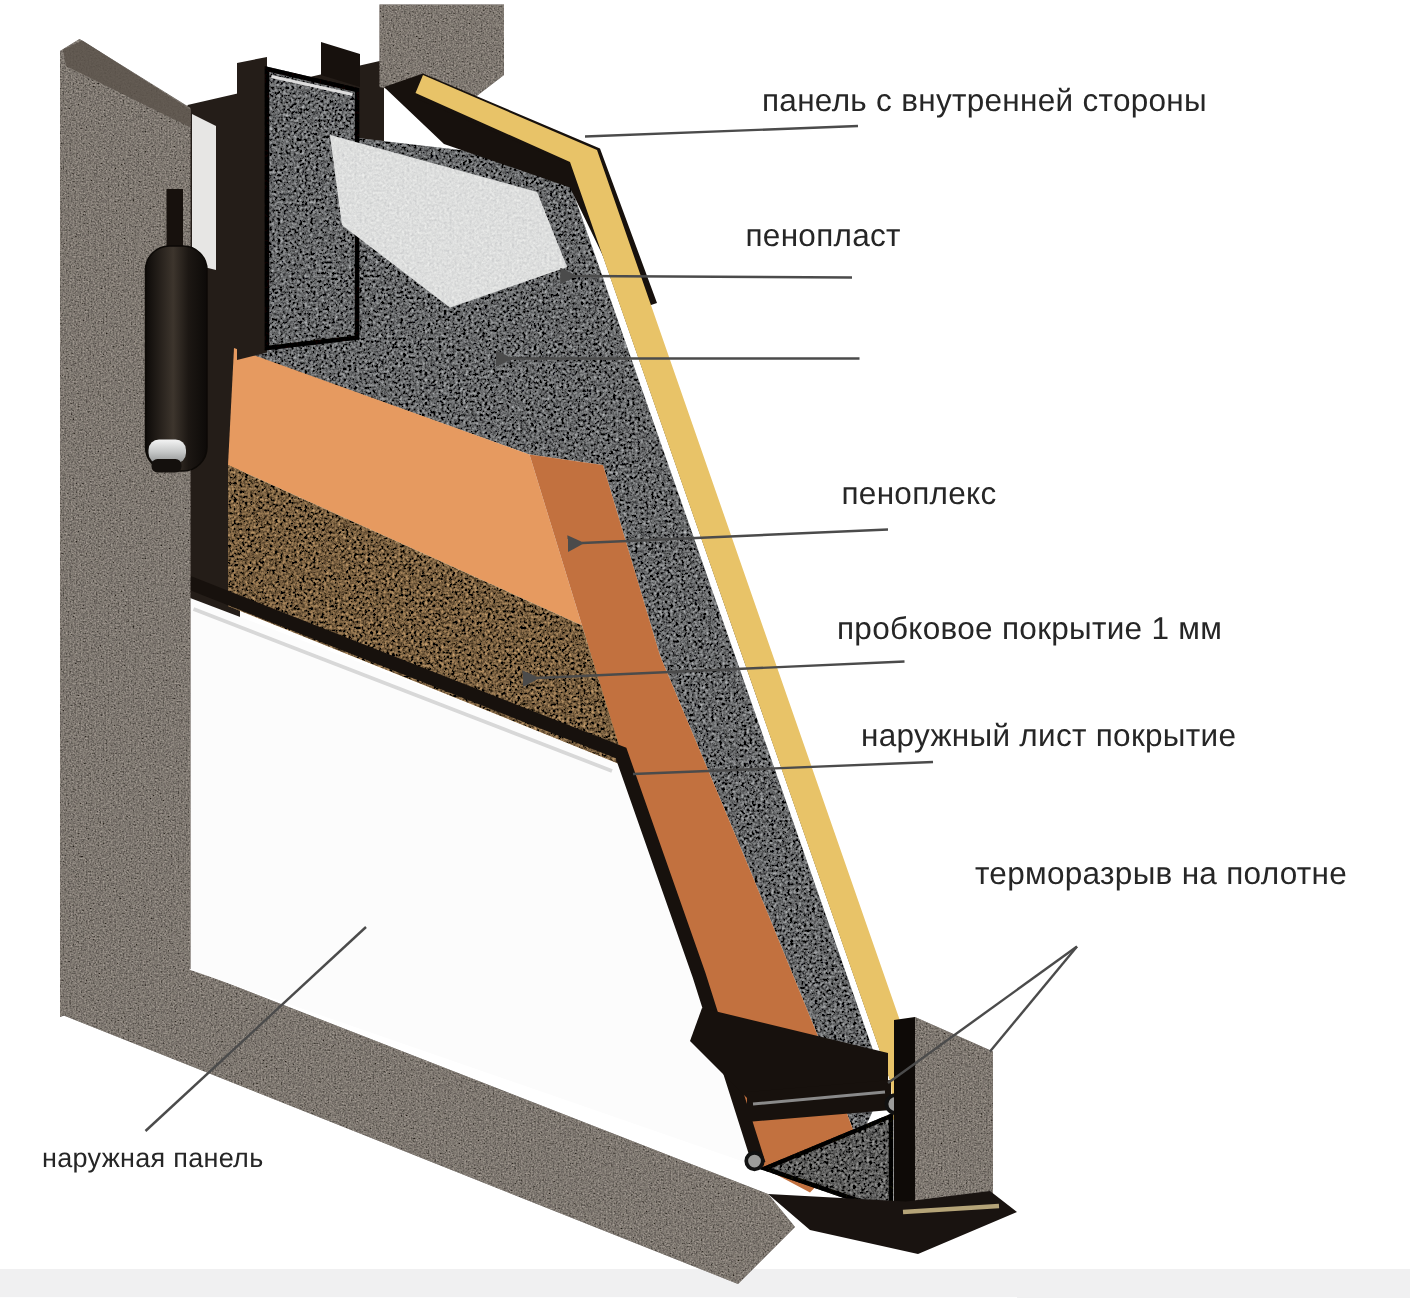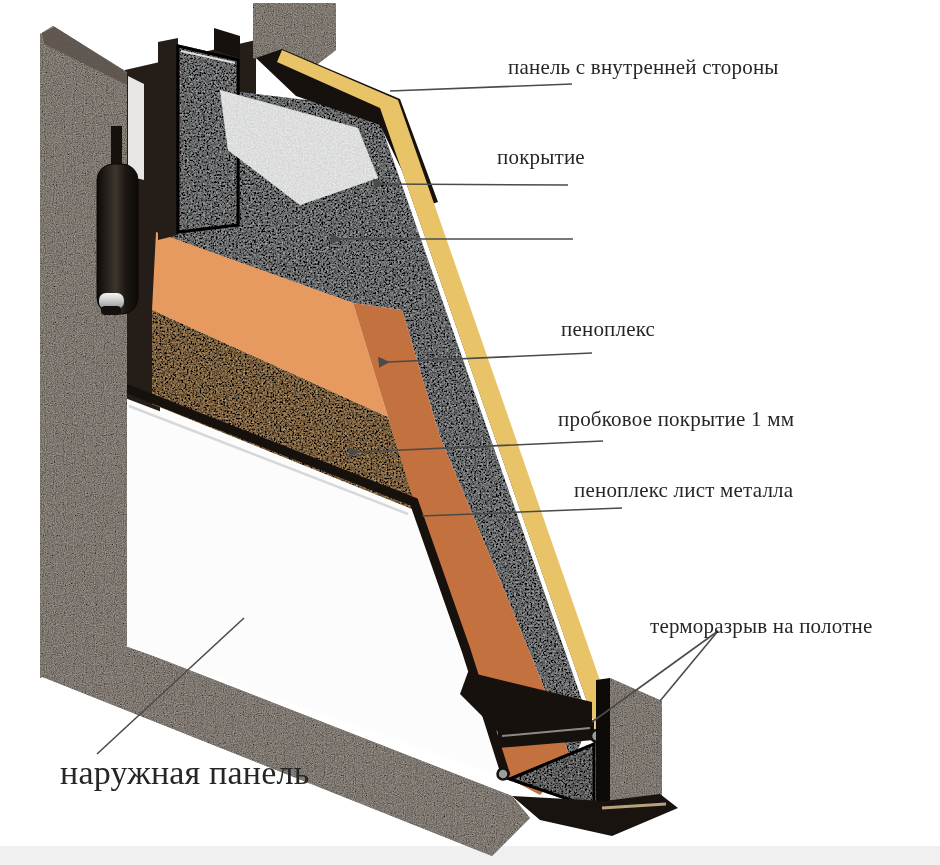--- a/index.html
+++ b/index.html
@@ -1,35 +1,35 @@
 <!DOCTYPE html>
 <html style="--background: #ffffff; --frame-dark: #241d18; --frame-black: #17110d; --frame-highlight: #5c544b; --inner-panel-yellow: #e8c368; --foam-grey: #b7babc; --foam-white: #eff0ee; --penoplex-orange: #e69a60; --penoplex-cut: #c2713f; --cork-tan: #d2a874; --metal-grey: #a9a9a7; --outer-panel-white: #fcfcfc; --leader-line: #4b4b4b; --label-text: #262626; --footer-strip: #f0f0f1;"><head>
 <meta charset="utf-8">
 <style>
   html,body{margin:0;padding:0;background:#fff;}
   #stage{
     position:relative;width:940px;height:865px;overflow:hidden;
     background:var(--background,#fff);
-    font-family:Liberation Serif, serif;
+    font-family:Liberation Sans, sans-serif;
   }
   #diagram-svg{position:absolute;left:0;top:0;}
   .lbl{
     position:absolute;white-space:nowrap;
     color:var(--label-text,#262626);
     font-size:21px;line-height:25px;letter-spacing:.2px;
   }
   #lbl-inner-panel{left:508px;top:55px;}
   #lbl-penoplast{left:497px;top:145px;}
   #lbl-izolon{left:549px;top:205px;}
   #lbl-penoplex{left:561px;top:317px;}
   #lbl-cork{left:558px;top:407px;}
   #lbl-outer-metal{left:574px;top:478px;}
-  #lbl-thermal-break{left:650px;top:568px;line-height:29px;margin-top:44px;}
+  #lbl-thermal-break{left:650px;top:568px;line-height:29px;}
   #lbl-thermal-break span{display:block;}
-  #lbl-outer-panel{left:28px;top:760px;font-size:34px;margin-left:32px;}
+  #lbl-outer-panel{left:28px;top:760px;font-size:18px;}
 </style>
 </head>
 <body>
 
 <div id="stage">
 
   <svg id="diagram-svg" width="940" height="865" viewBox="0 0 940 865">
     <defs>
       <filter id="speckDark" x="-5%" y="-5%" width="110%" height="110%">
         <feTurbulence type="fractalNoise" baseFrequency="0.55" numOctaves="2" seed="7" result="n"></feTurbulence>
@@ -142,22 +142,22 @@
       <path d="M388,362 L592,353" marker-start="url(#arr)"></path>
       <path d="M358,452 L603,441" marker-start="url(#arr)"></path>
       <path d="M422,516 L622,508"></path>
       <path d="M718,631 L592,722"></path>
       <path d="M718,631 L660,701"></path>
       <path d="M97,754 L244,618"></path>
     </g>
   </svg>
 
   <div class="lbl" id="lbl-inner-panel">панель с внутренней стороны</div>
-  <div class="lbl" id="lbl-penoplast">покрытие</div>
+  <div class="lbl" id="lbl-penoplast">пенопласт</div>
   <div class="lbl" id="lbl-penoplex">пеноплекс</div>
   <div class="lbl" id="lbl-cork">пробковое покрытие 1 мм</div>
-  <div class="lbl" id="lbl-outer-metal">пеноплекс лист металла</div>
+  <div class="lbl" id="lbl-outer-metal">наружный лист покрытие</div>
   <div class="lbl" id="lbl-thermal-break">
     <span>терморазрыв на полотне</span>
   </div>
   <div class="lbl" id="lbl-outer-panel">наружная панель</div>
 
 </div>
 
 </body></html>

